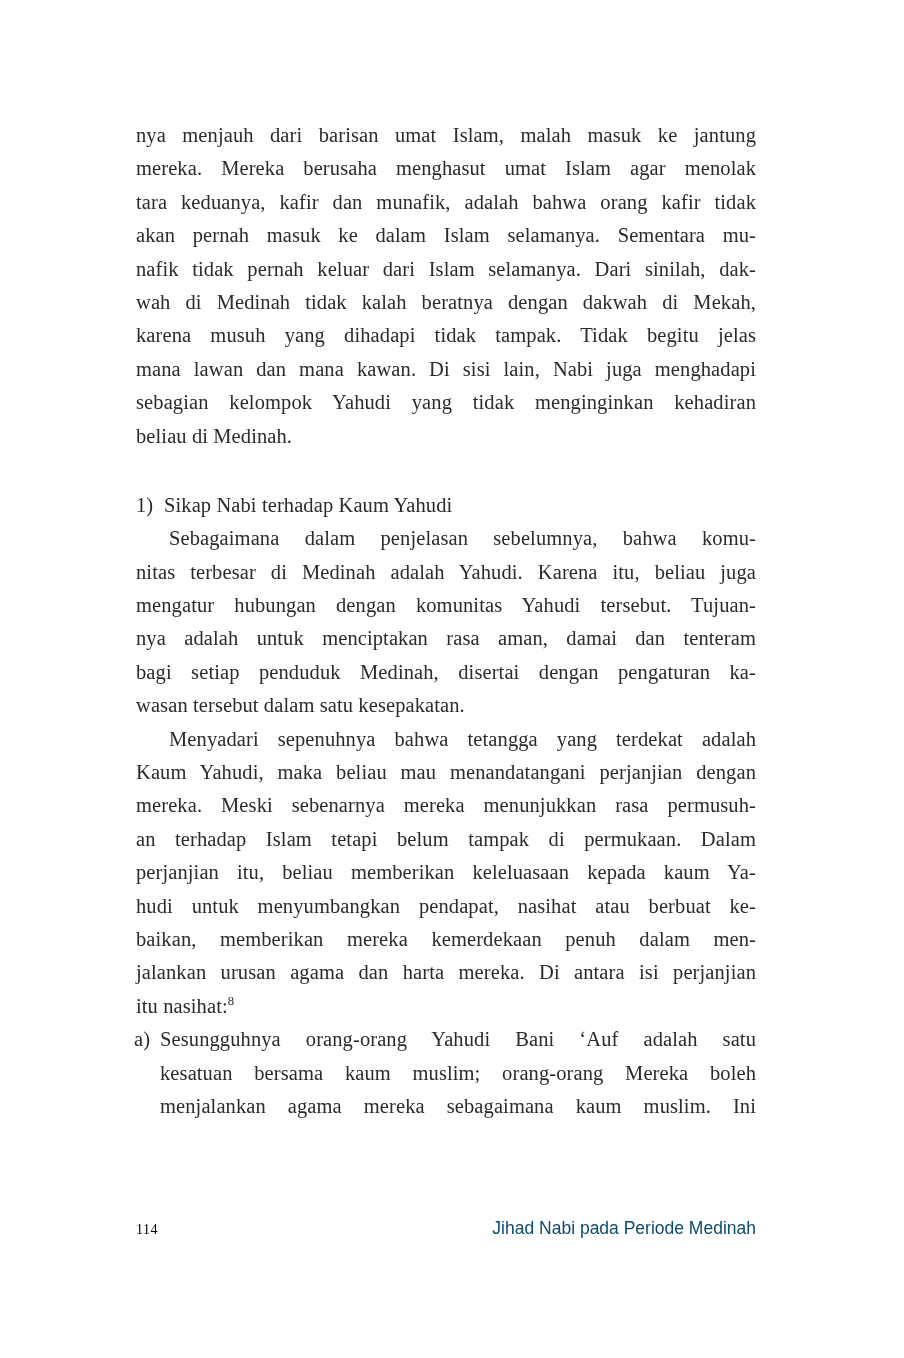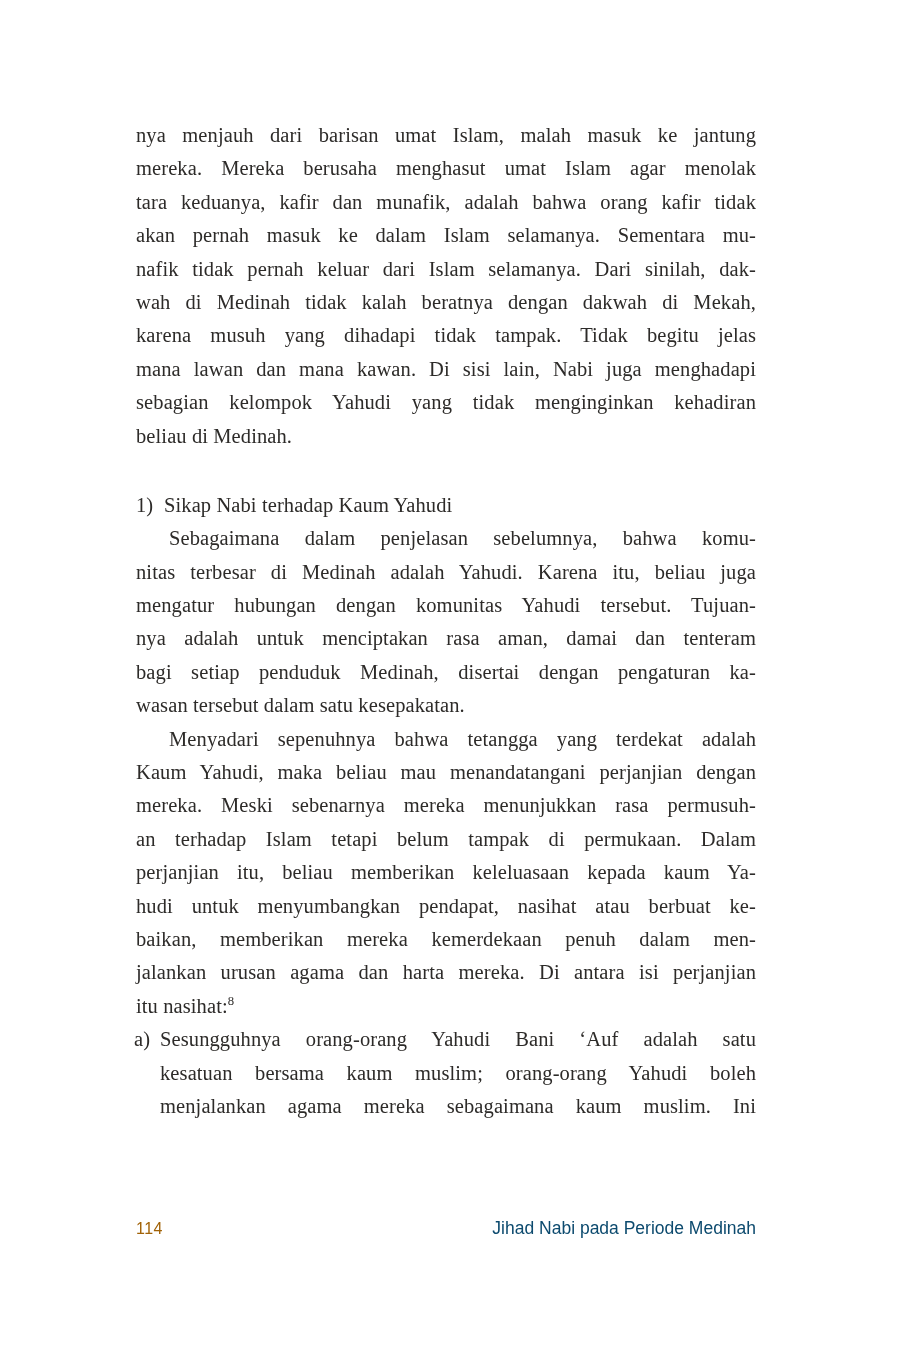--- a/index.html
+++ b/index.html
@@ -52,23 +52,24 @@
     position: absolute;
     left: 136px;
     top: 1218px;
     width: 620px;
     display: flex;
     justify-content: space-between;
     align-items: baseline;
     font-family: "Liberation Sans", "DejaVu Sans", sans-serif;
   }
   .page-num {
-    font-size: 16px;
-    color: #a16207;
+    font-size: 14px;
+    color: #000000;
     letter-spacing: 0.5px;
+    font-family: Liberation Serif, serif;
   }
   .running-title {
     font-size: 17.5px;
     color: #0c4a6e;
   }
 </style>
 </head>
 <body>
 
 <div class="page">
@@ -111,21 +112,21 @@
       <div class="tl jl">baikan, memberikan mereka kemerdekaan penuh dalam men-</div>
       <div class="tl jl">jalankan urusan agama dan harta mereka. Di antara isi perjanjian</div>
       <div class="tl ll">
         <span>itu nasihat:</span><span class="sup">8</span>
       </div>
     </div>
 
     <div class="list-item">
       <span class="marker">a)</span>
       <div class="tl jl">Sesungguhnya orang-orang Yahudi Bani ‘Auf adalah satu</div>
-      <div class="tl jl">kesatuan bersama kaum muslim; orang-orang Yahudi boleh</div>
+      <div class="tl jl">kesatuan bersama kaum muslim; orang-orang Mereka boleh</div>
       <div class="tl jl">menjalankan agama mereka sebagaimana kaum muslim. Ini</div>
     </div>
 
   </div>
 
   <div class="footer">
     <span class="page-num">114</span>
     <span class="running-title">Jihad Nabi pada Periode Medinah</span>
   </div>
 

